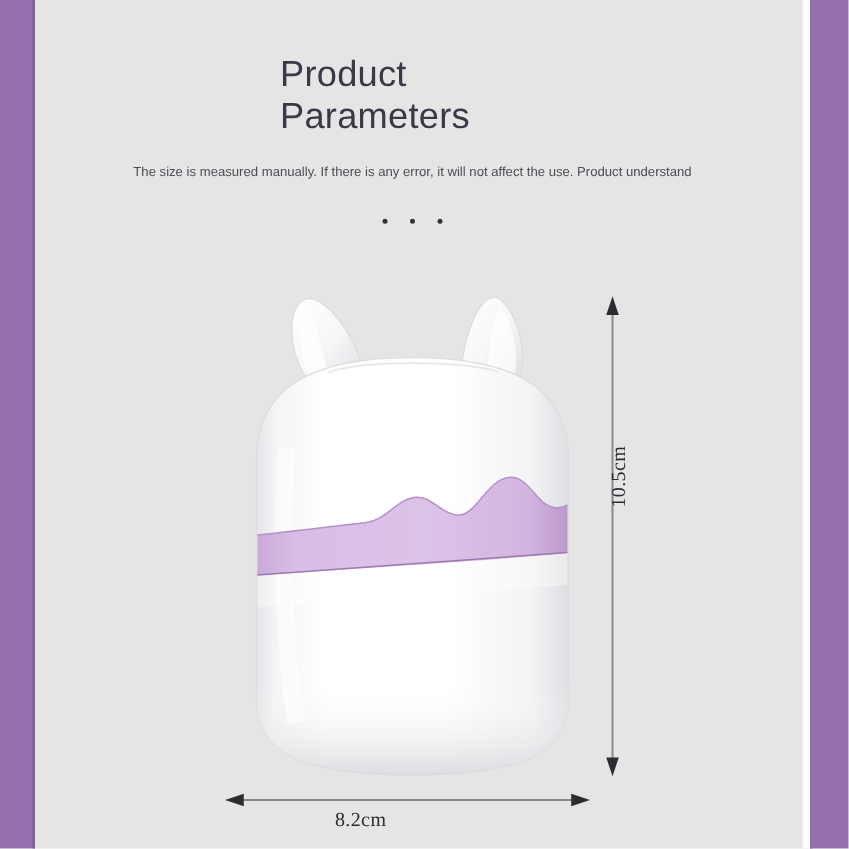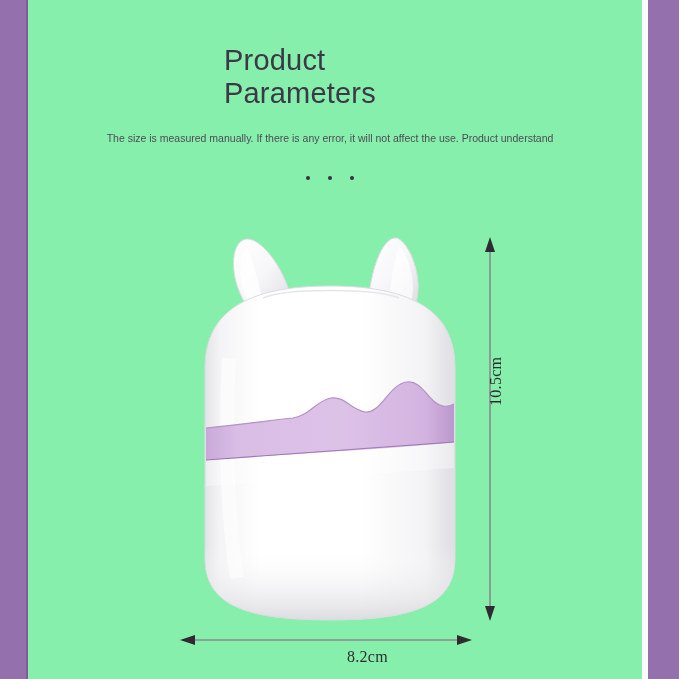--- a/index.html
+++ b/index.html
@@ -4,21 +4,21 @@
 <style>
   html, body {
     margin: 0;
     padding: 0;
     background: #ffffff;
   }
   #page {
     position: relative;
     width: 679px;
     height: 679px;
-    background: #86efac;
+    background: #e5e5e5;
     overflow: hidden;
     font-family: "Liberation Sans", sans-serif;
   }
 
   
   .band {
     position: absolute;
     top: 0;
     height: 679px;
     background: #9471ad;
@@ -106,21 +106,21 @@
     font-size: 16px;
     color: #2e2c33;
     letter-spacing: .3px;
     white-space: nowrap;
   }
   .dim-h-label {
     position: absolute;
     left: 268px;
     top: 648px;
     width: 120px;
-    text-align: right;
+    text-align: left;
     font-family: "Liberation Serif", serif;
     font-size: 16px;
     color: #2e2c33;
     letter-spacing: .3px;
   }
   .dim-svg { position: absolute; left: 0; top: 0; }
 </style>
 </head>
 <body>
 

